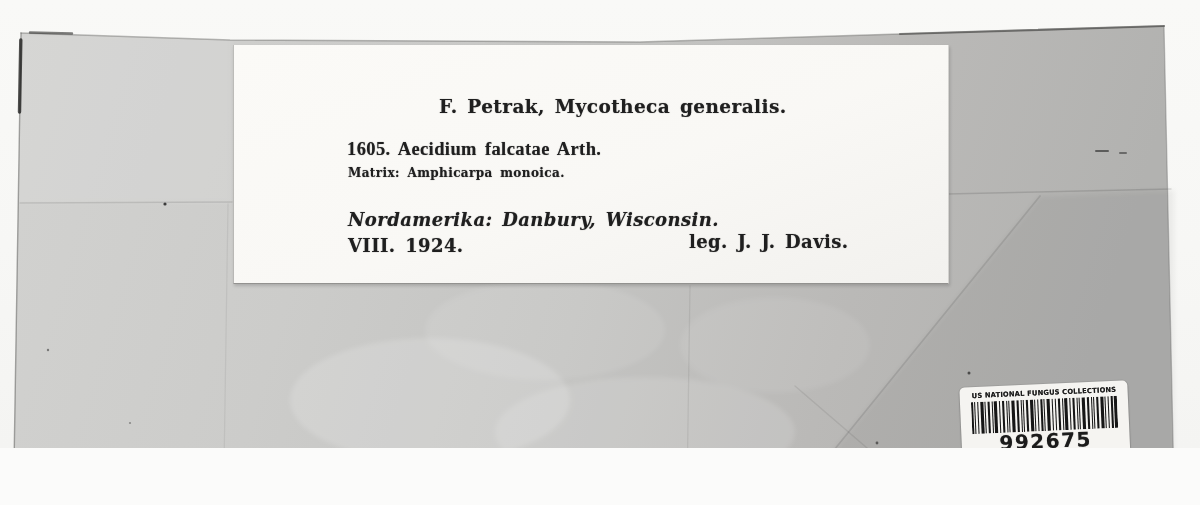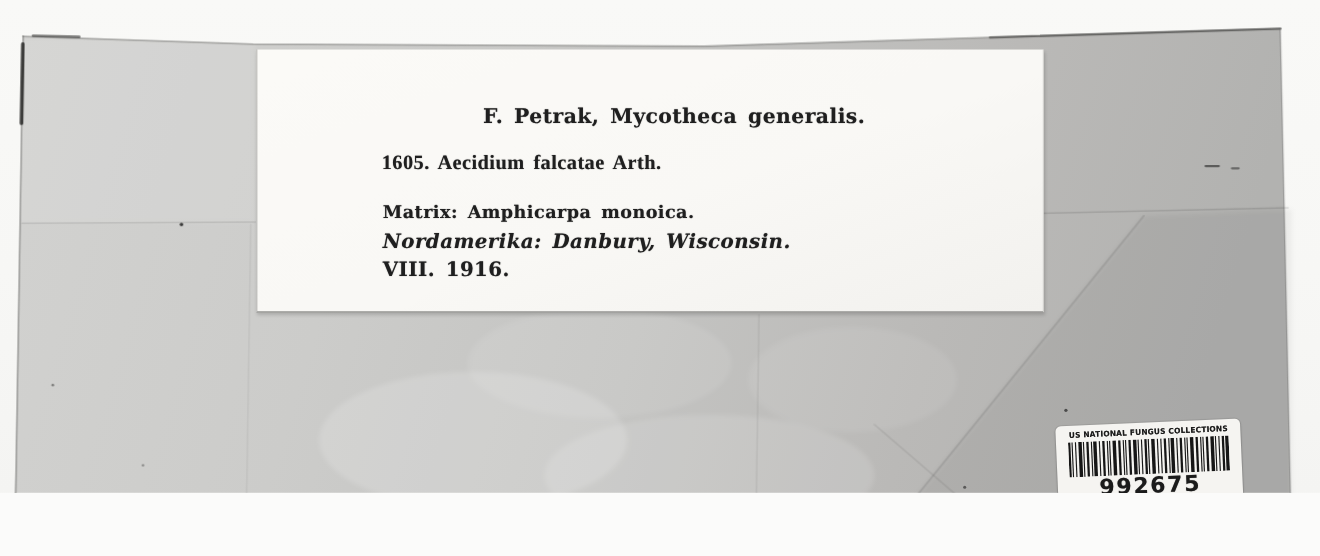--- a/index.html
+++ b/index.html
@@ -32,21 +32,21 @@
     position: absolute;
     white-space: nowrap;
     font-weight: bold;
     color: #1f1f1f;
     letter-spacing: 0.4px;
     word-spacing: 3px;
     text-shadow: 0 0 1px rgba(28,28,28,0.55);
   }
   .l-series  { left: 205px; top: 51px;  font-size: 18.5px; }
   .l-spec    { left: 113px; top: 94px;  font-size: 18.5px; font-family: Liberation Serif, serif; }
-  .l-matrix  { left: 114px; top: 138px; font-size: 16px; }
+  .l-matrix  { left: 114px; top: 121px; font-size: 12px; }
   .l-loc     { left: 114px; top: 164px; font-size: 18px; font-style: italic; }
   .l-date    { left: 114px; top: 190px; font-size: 18px; }
   .l-coll    { left: 455px; top: 186px; font-size: 18px; }
 
   
   .sticker {
     position: absolute;
     left: 961px; top: 384px;
     width: 168px; height: 82px;
     background: #f5f4f1;
@@ -143,21 +143,22 @@
       <path d="M14,465 L24,477 L183,482 L184,494 L211,494 L213,483 L820,494 L1174,486" stroke="#4a4a48" stroke-width="1.8" opacity="0.55"></path>
       <path d="M1164,26 L1174,486" stroke="#6a6a68" stroke-width="1.3" opacity="0.4"></path>
     </g>
   </svg>
 
   <div class="spec-label">
     <span class="lbl-line l-series">F. Petrak, Mycotheca generalis.</span>
     <span class="lbl-line l-spec">1605. Aecidium falcatae Arth.</span>
     <span class="lbl-line l-matrix">Matrix: Amphicarpa monoica.</span>
     <span class="lbl-line l-loc">Nordamerika: Danbury, Wisconsin.</span>
-    <span class="lbl-line l-date">VIII. 1916.</span>
+    <span class="lbl-line l-date">VIII. 1924.</span>
+    <span class="lbl-line l-coll">leg. J. J. Davis.</span>
   </div>
 
   <div class="sticker">
     <div class="inst">US NATIONAL FUNGUS COLLECTIONS</div>
     <svg class="bars" width="146" height="32" viewBox="0 0 141 33" preserveAspectRatio="none" aria-hidden="true">
       <g fill="#161616">
         <rect x="0" width="2" height="33"></rect>
           <rect x="3" width="1" height="33"></rect>
           <rect x="6" width="1" height="33"></rect>
           <rect x="9" width="3" height="33"></rect>

